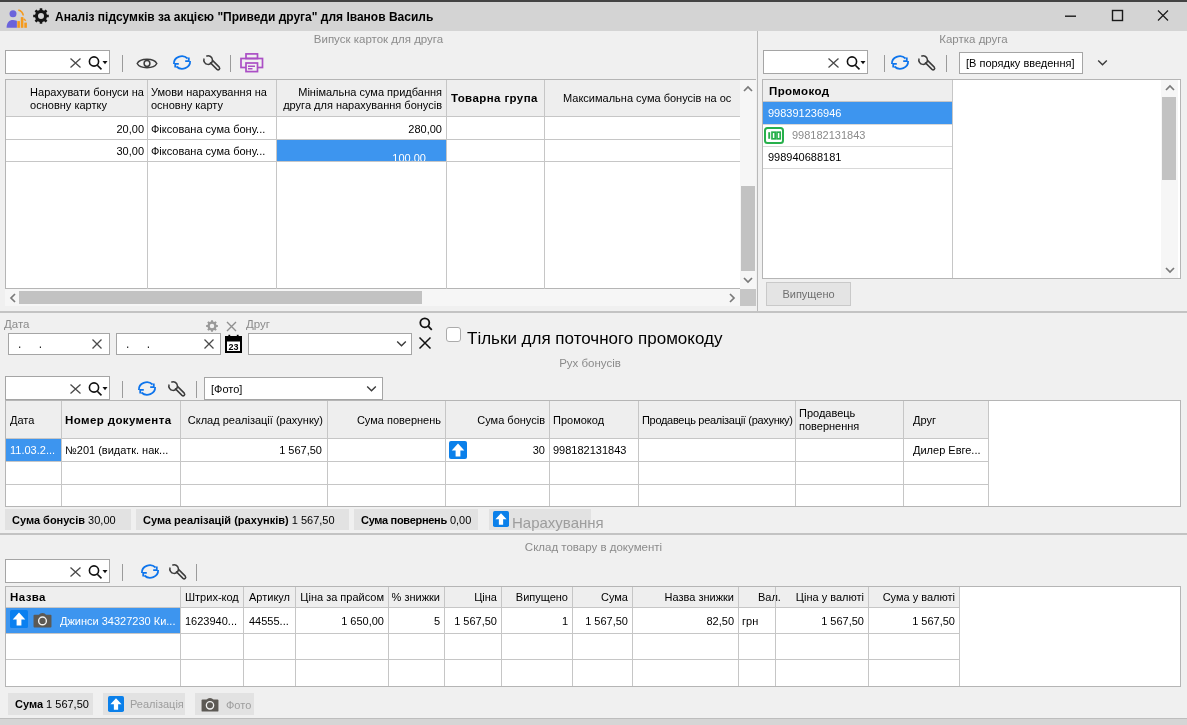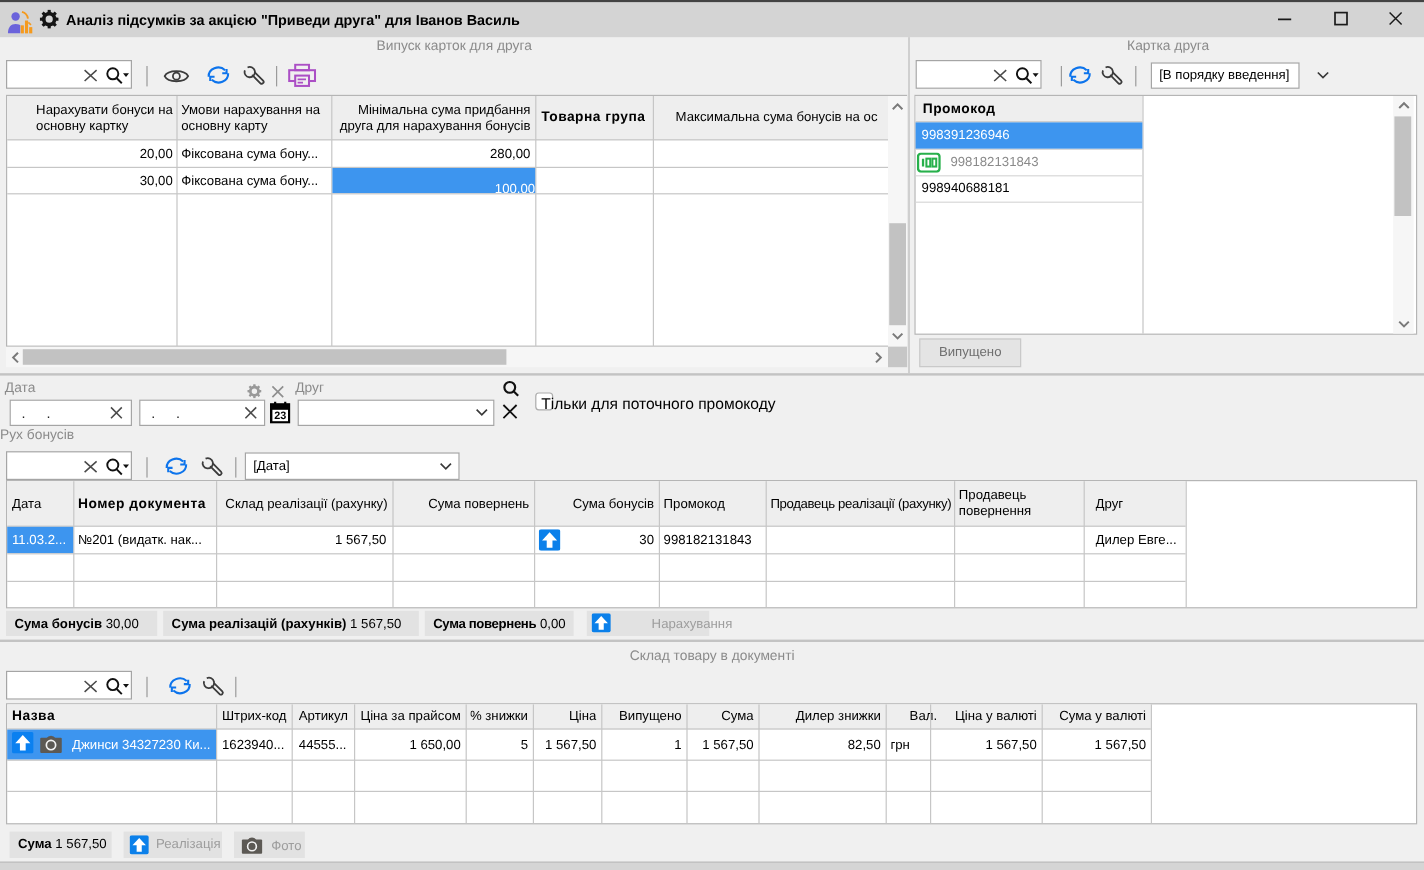--- a/index.html
+++ b/index.html
@@ -104,21 +104,21 @@
 <div class="ln" style="left:446px;top:80px;width:1px;height:209px"></div>
 <div class="ln" style="left:544px;top:80px;width:1px;height:209px"></div>
 
 <div class="cell r" style="left:10px;top:118px;width:134px;height:21px">20,00</div>
 <div class="cell" style="left:151px;top:118px;width:122px;height:21px">Фіксована сума бону...</div>
 <div class="cell r" style="left:280px;top:118px;width:162px;height:21px">280,00</div>
 <div class="ln" style="left:6px;top:139px;width:734px;height:1px"></div>
 <div class="cell r" style="left:10px;top:140px;width:134px;height:21px">30,00</div>
 <div class="cell" style="left:151px;top:140px;width:122px;height:21px">Фіксована сума бону...</div>
 <div class="sel" style="position:absolute;left:277px;top:140px;width:169px;height:21px"></div>
-<div class="cell r sel" style="left:284px;top:140px;width:162px;height:36px;background:none">100,00</div>
+<div class="cell r sel" style="left:264px;top:140px;width:162px;height:36px;background:none">100,00</div>
 <div class="ln" style="left:6px;top:161px;width:734px;height:1px"></div>
 
 <div class="a" style="left:740px;top:80px;width:16px;height:209px;background:#f6f6f6"></div>
 <svg style="left:743px;top:85px" width="10" height="8" viewBox="0 0 10 8">
     <path d="M1,6 l4,-4 4,4" stroke="#7a7a7a" stroke-width="1.7" fill="none"></path>
   </svg>
 <div class="a" style="left:741px;top:186px;width:14px;height:85px;background:#c2c2c2"></div>
 <svg style="left:743px;top:276px" width="10" height="8" viewBox="0 0 10 8">
     <path d="M1,2 l4,4 4,-4" stroke="#7a7a7a" stroke-width="1.7" fill="none"></path>
   </svg>
@@ -228,23 +228,23 @@
 </svg>
 <div class="combo" style="left:248px;top:333px;width:164px;height:22px"></div>
 <svg style="left:396px;top:340px" width="11" height="8" viewBox="0 0 11 8">
     <path d="M1.2,1.4 l4.3,4.3 4.3,-4.3" stroke="#3a3a3a" stroke-width="1.4" fill="none"></path>
   </svg>
 <svg style="left:418px;top:336px" width="14" height="14" viewBox="0 0 14 14">
     <path d="M1.5,1.5 l11,11 M12.5,1.5 l-11,11" stroke="#111" stroke-width="1.5" fill="none"></path>
   </svg>
 
 <div class="a" style="left:446px;top:327px;width:15px;height:15px;background:#fff;border:1px solid #ababab;border-radius:3px"></div>
-<div class="a" style="left:451px;top:329px;font-size:13px">Тільки для поточного промокоду</div>
-
-<div class="cap" style="left:0;top:357px;width:1180px;text-align:left">Рух бонусів</div>
+<div class="a" style="left:467px;top:329px;font-size:17px">Тільки для поточного промокоду</div>
+
+<div class="cap" style="left:0;top:357px;width:1180px;text-align:center">Рух бонусів</div>
 <div class="tbx" style="left:5px;top:376px;width:105px;height:24px"></div>
 <svg style="left:5px;top:376px" width="105" height="24" viewBox="0 0 105 24">
  <path d="M65.5,8.5 l10,9 M75.5,8.5 l-10,9" stroke="#4a4a4a" stroke-width="1.3" fill="none"></path>
  <circle cx="89" cy="11.5" r="4.6" stroke="#111" stroke-width="1.6" fill="none"></circle>
  <path d="M92.3,15.2 l4.2,4.2" stroke="#111" stroke-width="1.6" fill="none"></path>
  <path d="M97.5,11 h5 l-2.5,3.2 Z" fill="#111"></path>
 </svg>
 <div class="sep" style="left:122px;top:381px;height:17px"></div>
 <svg style="left:136px;top:379px" width="22" height="19" viewBox="0 0 22 19">
  <g stroke="#0d74ec" stroke-width="1.75" fill="none">
@@ -252,21 +252,21 @@
  <path d="M14.2,8.1 H17.8 V4.4"></path>
  <path d="M19.1,8.0 A8,7.3 0 0 1 5.4,13.5"></path>
  <path d="M7.8,10.9 H4.2 V14.6"></path>
     </g>
 </svg>
 <svg style="left:167px;top:380px" width="20" height="19" viewBox="0 0 20 19">
  <path d="M4.3,2.2 A4.3,4.3 0 1 1 2.1,4.6" stroke="#3c3c3c" stroke-width="1.5" fill="none"></path>
  <path d="M8.5,8.9 l6.5,6.5 a1.6,1.6 0 0 0 2.26,-2.26 l-6.5,-6.5" stroke="#3c3c3c" stroke-width="1.5" fill="none" stroke-linecap="round"></path>
 </svg>
 <div class="sep" style="left:196px;top:381px;height:17px"></div>
-<div class="combo" style="left:204px;top:377px;width:179px;height:23px">[Дата]</div>
+<div class="combo" style="left:204px;top:377px;width:179px;height:23px">[Фото]</div>
 <svg style="left:366px;top:385px" width="11" height="8" viewBox="0 0 11 8">
     <path d="M1.2,1.4 l4.3,4.3 4.3,-4.3" stroke="#3a3a3a" stroke-width="1.4" fill="none"></path>
   </svg>
 
 <div class="gridbox" style="left:5px;top:400px;width:1176px;height:107px"></div>
 <div class="hdr" style="left:6px;top:401px;width:982px;height:38px"></div>
 <div class="hc" style="left:10px;top:401px;width:47px;height:38px">Дата</div>
 <div class="hc" style="left:65px;top:401px;width:111px;height:38px">
     <span class="hb">Номер документа</span>
   </div>
@@ -303,21 +303,21 @@
 <div class="ln" style="left:6px;top:484px;width:982px;height:1px"></div>
 
 <div class="chip" style="left:5px;top:509px;height:21px;width:126px"><b>Сума бонусів</b>&nbsp;30,00</div>
 <div class="chip" style="left:136px;top:509px;height:21px;width:213px"><b>Сума реалізацій (рахунків)</b>&nbsp;1 567,50</div>
 <div class="chip" style="left:354px;top:509px;height:21px;width:124px;overflow:hidden"><b style="letter-spacing:-0.3px">Сума повернень</b>&nbsp;0,00</div>
 <div class="chip" style="left:489px;top:509px;height:21px;width:102px"></div>
 <svg style="left:493px;top:511px" width="16" height="16" viewBox="0 0 18 18">
  <rect width="18" height="18" rx="2" fill="#0b80ea"></rect>
  <path d="M9,2.6 L15.3,9.4 H11.4 V15.4 H6.6 V9.4 H2.7 Z" fill="#fff"></path>
 </svg>
-<div class="a gray" style="left:543px;top:514px;font-size:11px">Нарахування</div>
+<div class="a gray" style="left:512px;top:514px;font-size:15px">Нарахування</div>
 
 <div class="ln" style="left:0;top:533px;width:1187px;height:2px;background:#c3c3c3"></div>
 
 <div class="cap" style="left:0;top:541px;width:1187px;text-align:center">Склад товару в документі</div>
 <div class="tbx" style="left:5px;top:559px;width:105px;height:24px"></div>
 <svg style="left:5px;top:559px" width="105" height="24" viewBox="0 0 105 24">
  <path d="M65.5,8.5 l10,9 M75.5,8.5 l-10,9" stroke="#4a4a4a" stroke-width="1.3" fill="none"></path>
  <circle cx="89" cy="11.5" r="4.6" stroke="#111" stroke-width="1.6" fill="none"></circle>
  <path d="M92.3,15.2 l4.2,4.2" stroke="#111" stroke-width="1.6" fill="none"></path>
  <path d="M97.5,11 h5 l-2.5,3.2 Z" fill="#111"></path>
@@ -342,21 +342,21 @@
 <div class="hc" style="left:10px;top:587px;width:166px;height:21px">
     <span class="hb">Назва</span>
   </div>
 <div class="hc" style="left:185px;top:587px;width:54px;height:21px">Штрих-код</div>
 <div class="hc" style="left:249px;top:587px;width:42px;height:21px">Артикул</div>
 <div class="hc r" style="left:300px;top:587px;width:84px;height:21px">Ціна за прайсом</div>
 <div class="hc r" style="left:392px;top:587px;width:48px;height:21px">% знижки</div>
 <div class="hc r" style="left:448px;top:587px;width:49px;height:21px">Ціна</div>
 <div class="hc r" style="left:505px;top:587px;width:63px;height:21px">Випущено</div>
 <div class="hc r" style="left:576px;top:587px;width:52px;height:21px">Сума</div>
-<div class="hc r" style="left:636px;top:587px;width:98px;height:21px">Дилер знижки</div>
+<div class="hc r" style="left:636px;top:587px;width:98px;height:21px">Назва знижки</div>
 <div class="hc" style="left:758px;top:587px;width:30px;height:21px">Вал.</div>
 <div class="hc r" style="left:779px;top:587px;width:85px;height:21px">Ціна у валюті</div>
 <div class="hc r" style="left:872px;top:587px;width:83px;height:21px">Сума у валюті</div>
 
 <div class="ln" style="left:180px;top:587px;width:1px;height:99px"></div>
 <div class="ln" style="left:243px;top:587px;width:1px;height:99px"></div>
 <div class="ln" style="left:295px;top:587px;width:1px;height:99px"></div>
 <div class="ln" style="left:388px;top:587px;width:1px;height:99px"></div>
 <div class="ln" style="left:444px;top:587px;width:1px;height:99px"></div>
 <div class="ln" style="left:501px;top:587px;width:1px;height:99px"></div>

